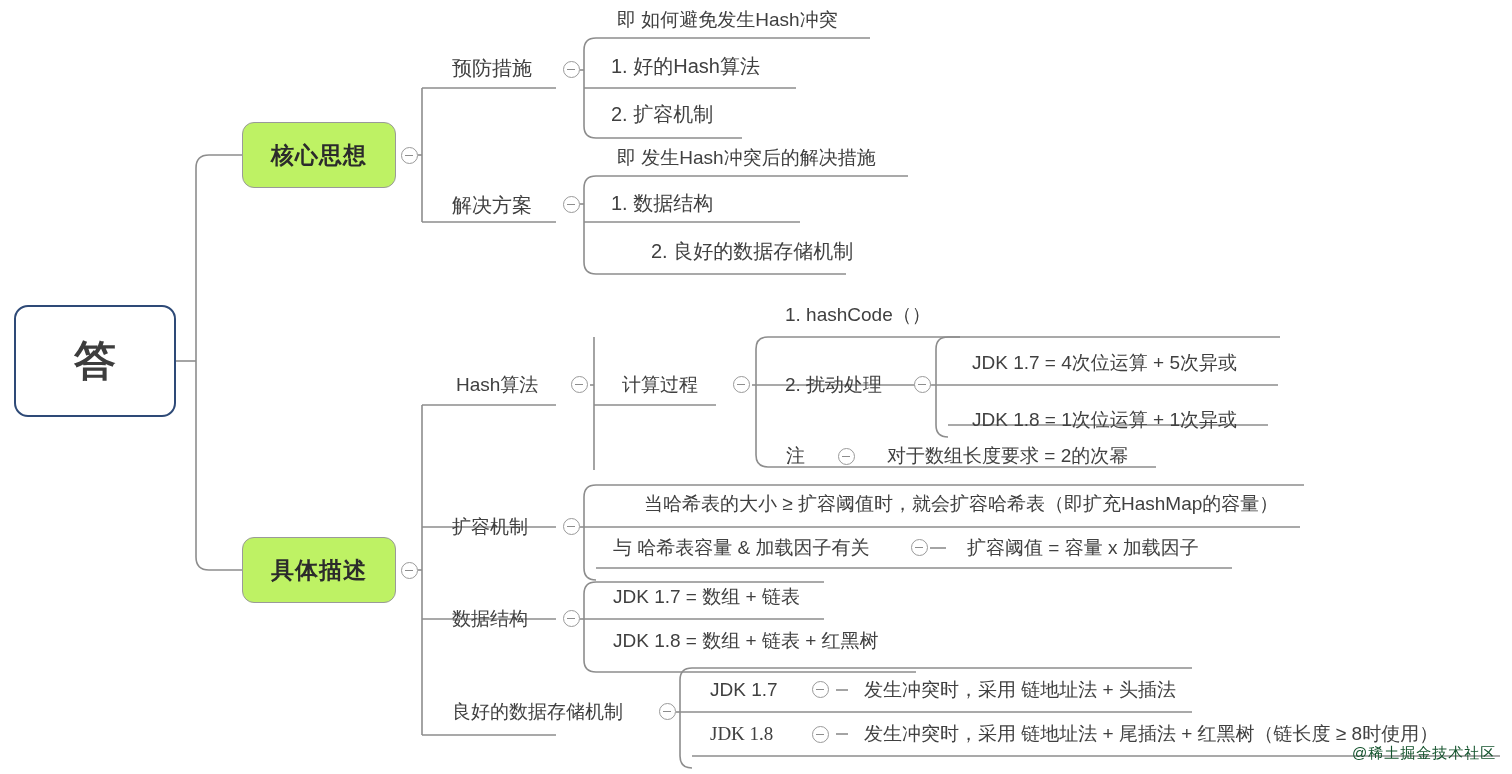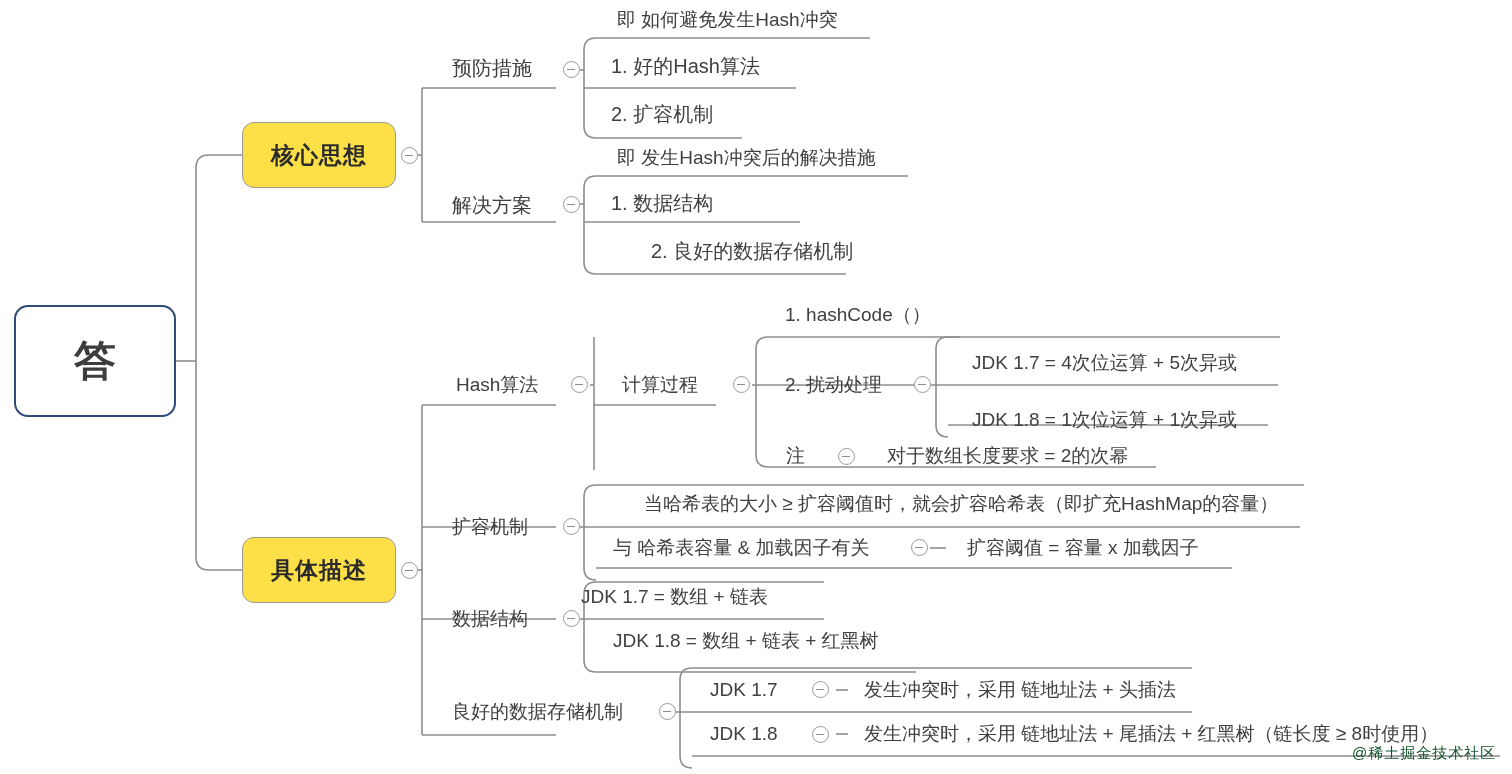--- a/index.html
+++ b/index.html
@@ -34,21 +34,21 @@
     justify-content: center;
     color: #3d3d3d;
     font-weight: 700;
   }
   
   .l1-node {
     position: absolute;
     box-sizing: border-box;
     border: 1.6px solid #9a9a9a;
     border-radius: 12px;
-    background: #fde047;
+    background: #bef264;
     display: flex;
     align-items: center;
     justify-content: center;
     color: #2b2b2b;
     font-weight: 700;
     font-size: 23px;
     letter-spacing: 1px;
   }
   
   .lbl {
@@ -221,29 +221,29 @@
 
   <div class="lbl sz-19" style="left:644px; top:494px;">当哈希表的大小 ≥ 扩容阈值时，就会扩容哈希表（即扩充HashMap的容量）</div>
 
   <div class="lbl sz-19" style="left:613px; top:538px;">与 哈希表容量 &amp; 加载因子有关</div>
   <div class="toggle" style="left:911px; top:539px;"></div>
   <div class="lbl sz-19" style="left:967px; top:538px;">扩容阈值 = 容量 x 加载因子</div>
 
   <div class="lbl sz-19" style="left:452px; top:609px;">数据结构</div>
   <div class="toggle" style="left:563px; top:610px;"></div>
 
-  <div class="lbl sz-19" style="left:581px; top:587px;">JDK 1.7 = 数组 + 链表</div>
+  <div class="lbl sz-19" style="left:613px; top:587px;">JDK 1.7 = 数组 + 链表</div>
   <div class="lbl sz-19" style="left:613px; top:631px;">JDK 1.8 =  数组 + 链表 + 红黑树</div>
 
   <div class="lbl sz-19" style="left:452px; top:702px;">良好的数据存储机制</div>
   <div class="toggle" style="left:659px; top:703px;"></div>
 
   <div class="lbl sz-19" style="left:710px; top:680px;">JDK 1.7</div>
   <div class="toggle" style="left:812px; top:681px;"></div>
   <div class="lbl sz-19" style="left:864px; top:680px;">发生冲突时，采用 链地址法 + 头插法</div>
 
-  <div class="lbl sz-19" style="left:710px; top:724px;">JDK 1.8</div>
+  <div class="lbl sz-19" style="left:710px; top:724px;font-family:Liberation Serif, serif;">JDK 1.8</div>
   <div class="toggle" style="left:812px; top:726px;"></div>
   <div class="lbl sz-19" style="left:864px; top:724px;">发生冲突时，采用 链地址法 + 尾插法 + 红黑树（链长度 ≥ 8时使用）</div>
 
   <div class="watermark" style="left:1352px; top:744px;">@稀土掘金技术社区</div>
 
 </div>
 
 </body></html>

